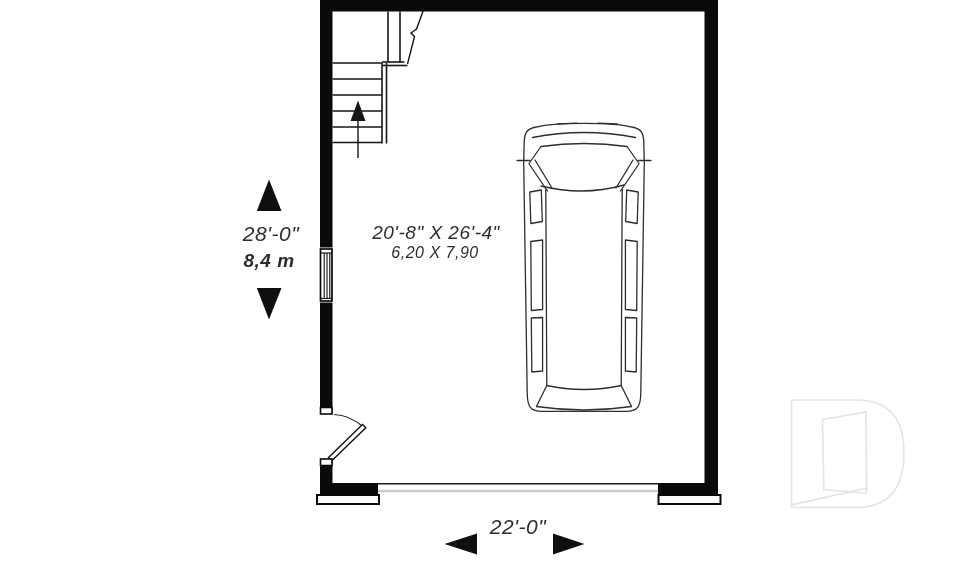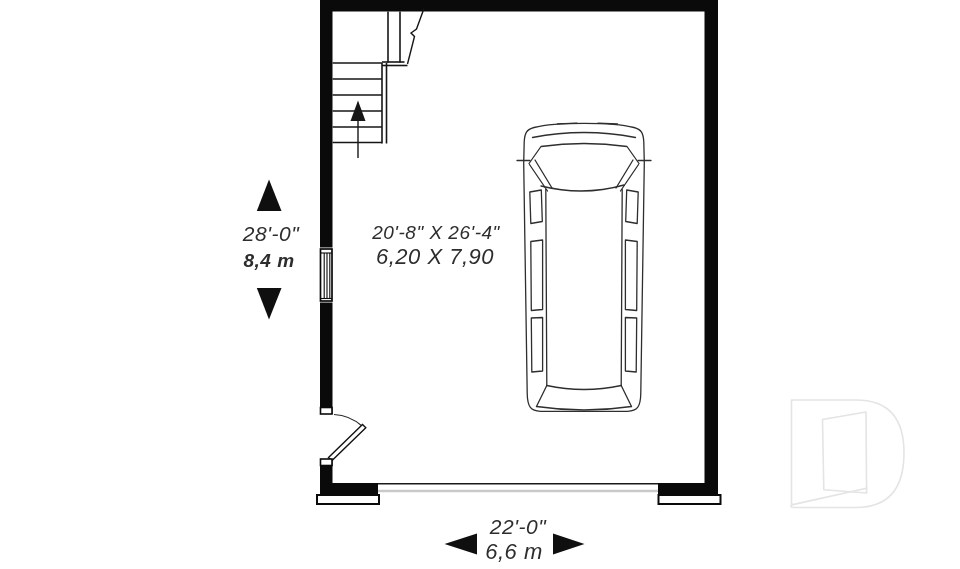--- a/index.html
+++ b/index.html
@@ -15,21 +15,21 @@
     position:absolute;
     text-align:center;
     color:#2d2d2d;
     font-style:italic;
     letter-spacing:0.5px;
     line-height:1.05;
     white-space:nowrap;
   }
   .dim-lg{font-size:21px;}
   .dim-md{font-size:19px;}
-  .dim-sm{font-size:22px;}
+  .dim-sm{font-size:16px;}
 </style>
 </head>
 <body>
 
 <div class="canvas">
 
   <svg class="plan-svg" width="960" height="569" viewBox="0 0 960 569">
 
     <g fill="#0a0a0a" stroke="none">
       <rect x="320" y="0" width="398" height="11.5"></rect>
@@ -131,15 +131,14 @@
   <div class="dim-label dim-md" style="left:286px;top:223px;width:300px;">20'-8" X 26'-4"</div>
 
   <div class="dim-label dim-sm" style="left:285px;top:245px;width:300px;">6,20 X 7,90</div>
 
   <div class="dim-label dim-lg" style="left:171px;top:223px;width:200px;">28'-0"</div>
 
   <div class="dim-label dim-md" style="left:169px;top:251px;width:200px;font-weight:bold;">8,4 m</div>
 
   <div class="dim-label dim-lg" style="left:418px;top:516px;width:200px;">22'-0"</div>
 
-  <div class="dim-label dim-sm" style="left:414px;top:540px;width:200px;">6,6 m</div>
 
 </div>
 
 </body></html>

